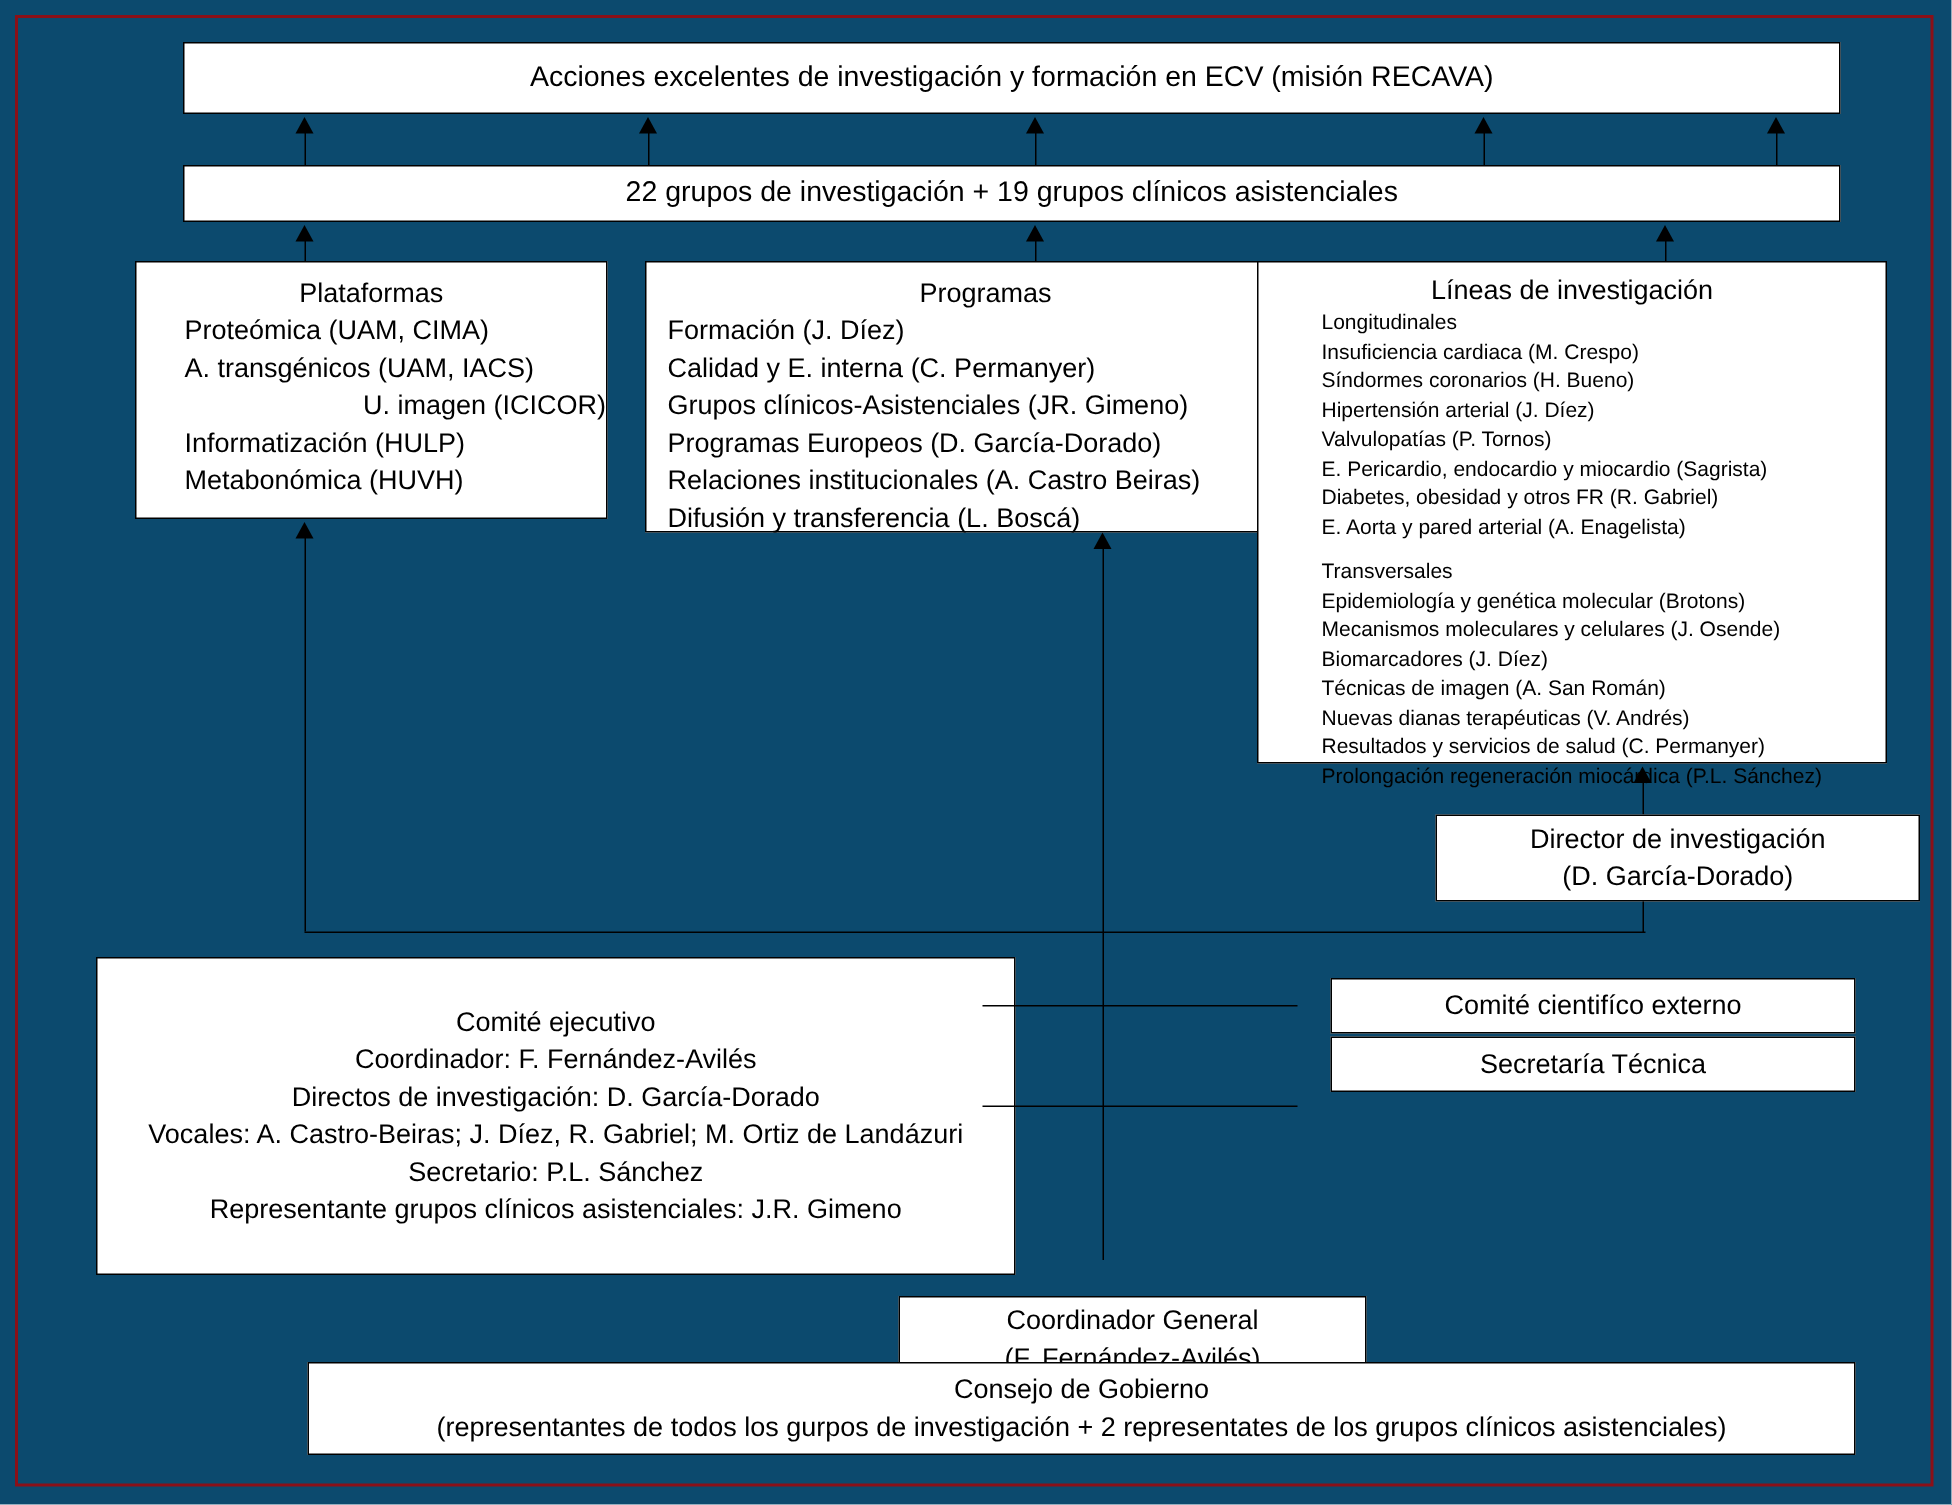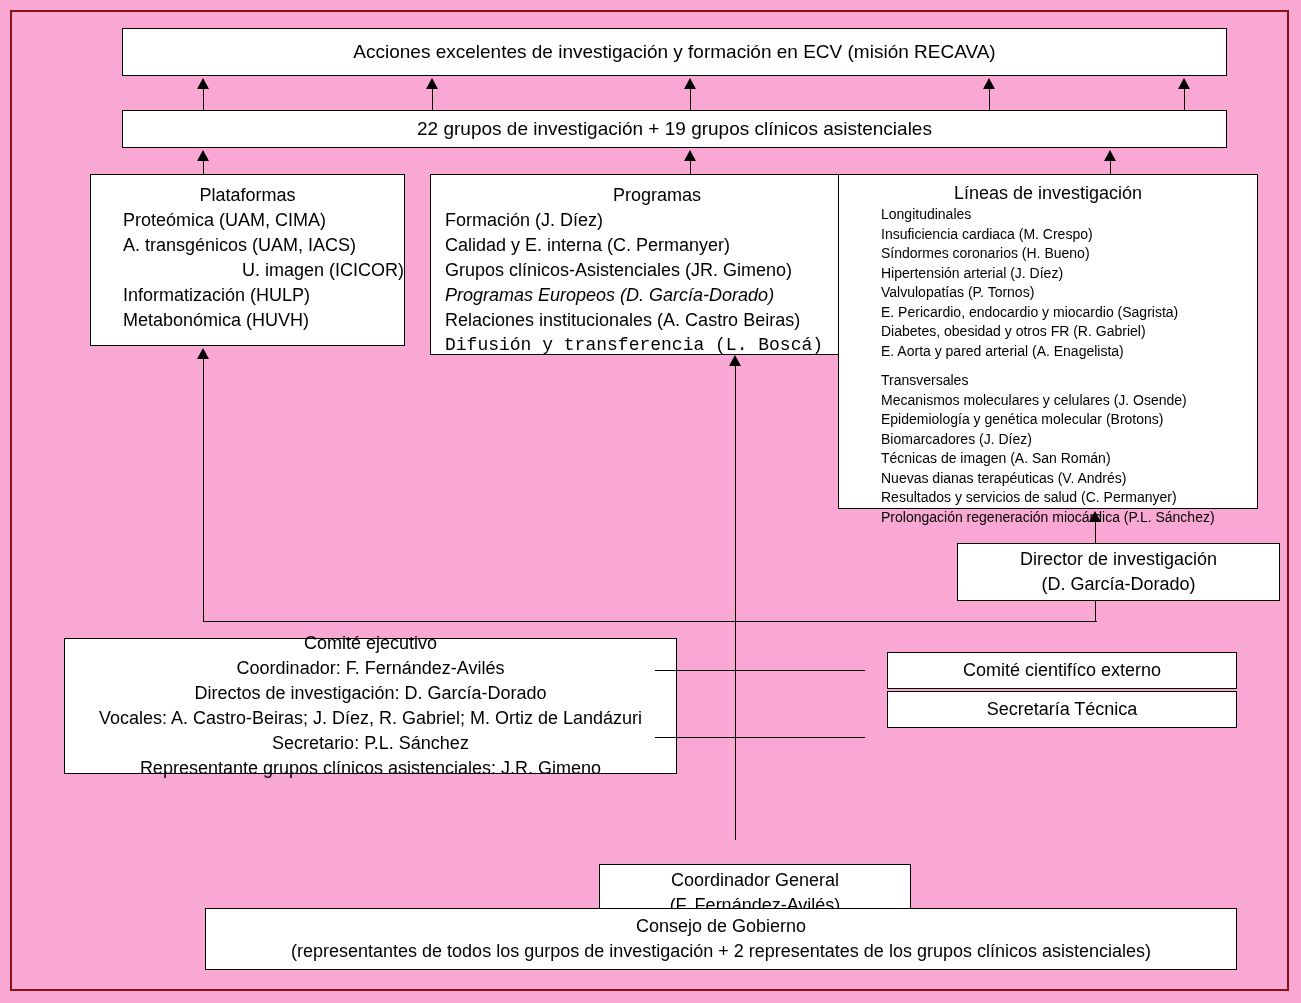--- a/index.html
+++ b/index.html
@@ -7,21 +7,21 @@
     padding: 0;
     background: #ffffff;
   }
   body {
     font-family: "Liberation Sans", sans-serif;
   }
   #canvas {
     position: relative;
     width: 1301px;
     height: 1003px;
-    background: #f9a8d4;
+    background: #0c4a6e;
     overflow: hidden;
   }
   .frame {
     position: absolute;
     left: 10px;
     top: 10px;
     width: 1279px;
     height: 981px;
     border: 2px solid #8b1018;
     box-sizing: border-box;
@@ -130,40 +130,40 @@
     <span class="list" style="padding-left:32px;text-align:right;">U. imagen (ICICOR)</span>
     <span class="list" style="padding-left:32px;">Informatización (HULP)</span>
     <span class="list" style="padding-left:32px;">Metabonómica (HUVH)</span>
   </div>
 
   <div class="box fs-med" style="left:408px; top:174px; width:454px; height:181px; padding:8px 0 0 0;">
     <span class="hdr">Programas</span>
     <span class="list" style="padding-left:14px;">Formación (J. Díez)</span>
     <span class="list" style="padding-left:14px;">Calidad y E. interna (C. Permanyer)</span>
     <span class="list" style="padding-left:14px;">Grupos clínicos-Asistenciales (JR. Gimeno)</span>
-    <span class="list" style="padding-left:14px;font-style:italic;">Programas Europeos (D. García-Dorado)</span>
+    <span class="list" style="padding-left:14px;">Programas Europeos (D. García-Dorado)</span>
     <span class="list" style="padding-left:14px;">Relaciones institucionales (A. Castro Beiras)</span>
-    <span class="list" style="padding-left:14px;font-family:Liberation Mono, monospace;">Difusión y transferencia (L. Boscá)</span>
+    <span class="list" style="padding-left:14px;">Difusión y transferencia (L. Boscá)</span>
   </div>
 
   <div class="box" style="left:838px; top:174px; width:420px; height:335px; padding:6px 0 0 0;">
     <span class="hdr fs-title-small">Líneas de investigación</span>
     <div class="fs-small" style="padding-left:42px;">
       <span class="list">Longitudinales</span>
       <span class="list">Insuficiencia cardiaca (M. Crespo)</span>
       <span class="list">Síndormes coronarios (H. Bueno)</span>
       <span class="list">Hipertensión arterial (J. Díez)</span>
       <span class="list">Valvulopatías (P. Tornos)</span>
       <span class="list">E. Pericardio, endocardio y miocardio (Sagrista)</span>
       <span class="list">Diabetes, obesidad y otros FR (R. Gabriel)</span>
       <span class="list">E. Aorta y pared arterial (A. Enagelista)</span>
       <div class="spacer-gap"></div>
       <span class="list">Transversales</span>
+      <span class="list">Epidemiología y genética molecular (Brotons)</span>
       <span class="list">Mecanismos moleculares y celulares (J. Osende)</span>
-      <span class="list">Epidemiología y genética molecular (Brotons)</span>
       <span class="list">Biomarcadores (J. Díez)</span>
       <span class="list">Técnicas de imagen (A. San Román)</span>
       <span class="list">Nuevas dianas terapéuticas (V. Andrés)</span>
       <span class="list">Resultados y servicios de salud (C. Permanyer)</span>
       <span class="list">Prolongación regeneración miocárdica (P.L. Sánchez)</span>
     </div>
   </div>
 
   <div class="vline" style="left:1095px; top:521px; height:22px;"></div>
   <div class="arrowhead" style="left:1089px; top:511px;"></div>
@@ -175,21 +175,21 @@
 
   <div class="vline" style="left:1095px; top:601px; height:21px;"></div>
   <div class="hline" style="left:203px; top:621px; width:894px;"></div>
 
   <div class="vline" style="left:203px; top:358px; height:263px;"></div>
   <div class="arrowhead" style="left:197px; top:348px;"></div>
 
   <div class="vline" style="left:735px; top:365px; height:475px;"></div>
   <div class="arrowhead" style="left:729px; top:355px;"></div>
 
-  <div class="box box-center fs-med" style="left:42px; top:638px; width:613px; height:136px;">
+  <div class="box box-center fs-med" style="left:42px; top:638px; width:613px; height:212px;">
     <span class="ln">Comité ejecutivo</span>
     <span class="ln">Coordinador: F. Fernández-Avilés</span>
     <span class="ln">Directos de investigación: D. García-Dorado</span>
     <span class="ln">Vocales: A. Castro-Beiras; J. Díez, R. Gabriel; M. Ortiz de Landázuri</span>
     <span class="ln">Secretario: P.L. Sánchez</span>
     <span class="ln">Representante grupos clínicos asistenciales: J.R. Gimeno</span>
   </div>
 
   <div class="hline" style="left:655px; top:670px; width:210px;"></div>
   <div class="hline" style="left:655px; top:737px; width:210px;"></div>

